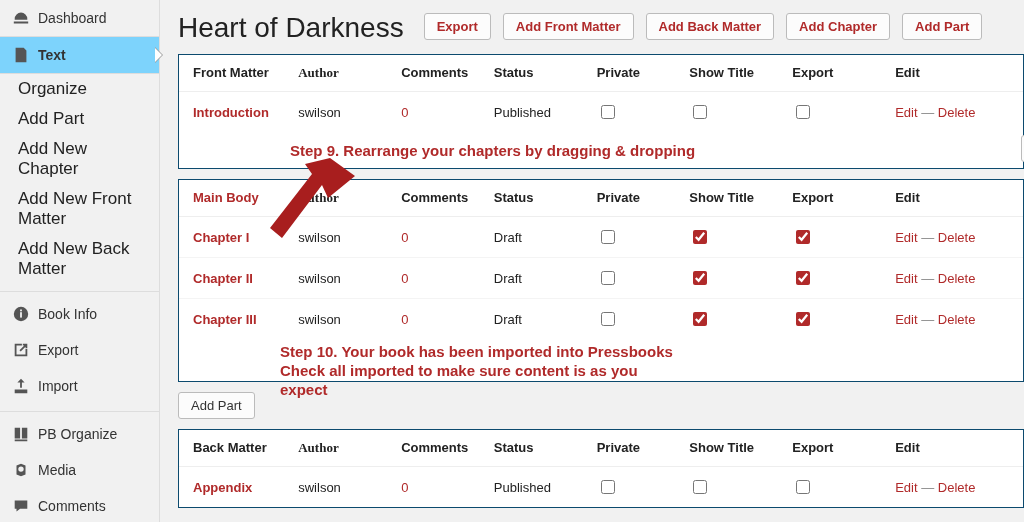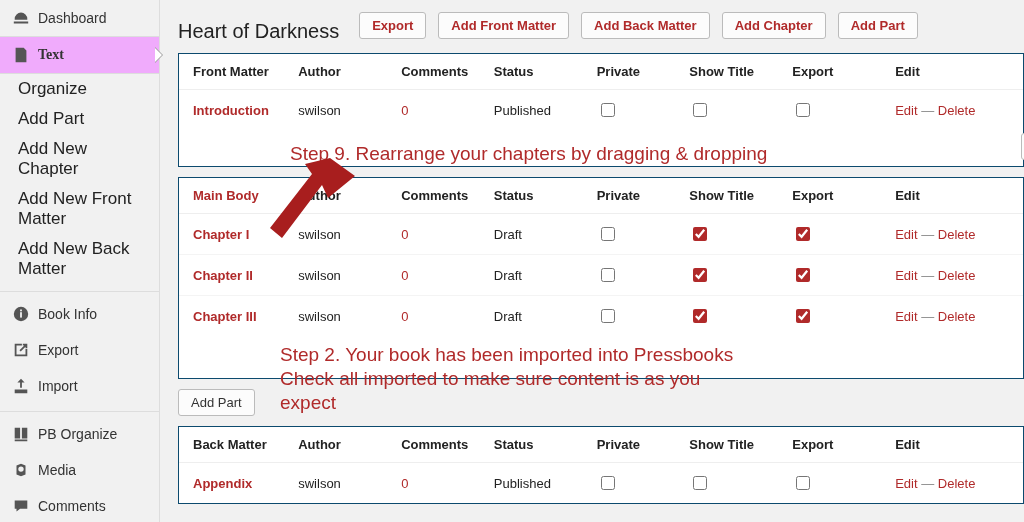--- a/index.html
+++ b/index.html
@@ -3,68 +3,68 @@
 <meta charset="utf-8">
 <style>
   * { box-sizing: border-box; }
   html, body { margin: 0; padding: 0; font-family: -apple-system, "Helvetica Neue", Arial, sans-serif; font-size: 13px; background: #f1f1f1; color: #222; }
   body { width: 1024px; height: 522px; overflow: hidden; }
 
   
   .sidebar { position: absolute; left: 0; top: 0; width: 160px; height: 522px; background: #f1f1f1; border-right: 1px solid #ddd; }
   .side-item { display: flex; align-items: center; gap: 8px; padding: 9px 10px 9px 12px; color: #333; cursor: pointer; font-size: 14px; }
   .side-item .icon { width: 18px; height: 18px; display: inline-flex; align-items: center; justify-content: center; }
-  .side-item.active { position: relative; background: #f0abfc; border-top: 1px solid #ddd; border-bottom: 1px solid #ddd; font-weight: 600; font-family: Liberation Serif, serif; }
+  .side-item.active { position: relative; background: #7dd3fc; border-top: 1px solid #ddd; border-bottom: 1px solid #ddd; font-weight: 600; }
   .side-item.active::after {
     content: ""; position: absolute; right: -12px; top: 50%; margin-top: -8px;
     border: 8px solid transparent; border-left-color: #999;
   }
   .side-item.active::before {
     content: ""; position: absolute; right: -10px; top: 50%; margin-top: -7px;
     border: 7px solid transparent; border-left-color: #fff; z-index: 2;
   }
   .side-sub { padding: 5px 10px 5px 18px; font-size: 17px; color: #222; cursor: pointer; }
   .side-sub:first-of-type { margin-top: 2px; }
   .side-spacer { height: 8px; border-bottom: 1px solid #ddd; margin-bottom: 4px; }
 
   
   .main { position: absolute; left: 170px; top: 0; right: 0; height: 522px; padding: 8px 0 0 0; overflow: hidden; }
   .titlebar { display: flex; align-items: center; gap: 12px; padding: 0 0 10px 8px; }
-  .titlebar h1 { font-size: 20px; font-weight: 400; margin: 12px 8px 0 0; }
+  .titlebar h1 { font-size: 28px; font-weight: 400; margin: 4px 8px 0 0; }
   .btn { background: #fcfcfc; border: 1px solid #bbb; border-radius: 3px; padding: 5px 12px; font-size: 13px; color: #b02a2a; cursor: pointer; }
   .btn.gray { color: #333; }
   .titlebar .btn { font-weight: 600; }
 
   .panel { position: relative; background: #fff; border: 1px solid #0c4a6e; margin: 0 0 10px 8px; width: 846px; padding-bottom: 36px; }
   table { width: 100%; border-collapse: collapse; }
   th, td { text-align: left; padding: 10px 6px; font-size: 13px; }
   th { font-weight: 700; color: #222; border-bottom: 1px solid #eee; vertical-align: top; }
   th.red { color: #b02a2a; }
   td { border-top: 1px solid #f4f4f4; }
   tr:first-child td { border-top: none; }
   .col-title { width: 110px; padding-left: 14px;}
-  .col-author { width: 100px; }
+  .col-author { width: 100px; font-family: Liberation Serif, serif; }
   .col-comments { width: 90px; }
   .col-status { width: 100px; }
   .col-private { width: 90px; }
   .col-show { width: 100px; }
   .col-export { width: 100px; }
   .col-edit { width: 130px; }
   .link-red { color: #b02a2a; font-weight: 600; cursor: pointer; }
   .red0 { color: #b02a2a; }
   .action-edit { color: #b02a2a; cursor: pointer; }
   .action-del { color: #b02a2a; cursor: pointer; }
   .action-sep { color: #888; }
   .cb { width: 14px; height: 14px; cursor: pointer; }
   .cb.checked { accent-color: #b02a2a; }
   .panel-add-btn { position: absolute; right: -120px; bottom: 4px; }
   .addpart-row { margin: 0 0 10px 8px; }
 
   
-  .anno { position: absolute; color: #b02a2a; font-weight: 400; font-size: 19px; line-height: 1.25; pointer-events: none; }
+  .anno { position: absolute; color: #b02a2a; font-weight: 700; font-size: 15px; line-height: 1.25; pointer-events: none; }
   .arrow { position: absolute; pointer-events: none; }
 </style>
 </head>
 <body>
 
 <div class="sidebar">
   <div class="side-item">
     <span class="icon">
         <svg width="18" height="18" viewBox="0 0 20 20">
           <path fill="#555" d="M3 11a7 7 0 0114 0v1H3v-1zm6.3-4.7l1.4-1.4 3 3-1.4 1.4-3-3zM2 14h16v2H2z"></path>
@@ -279,17 +279,17 @@
         </tr>
       </tbody>
     </table>
   </div>
 
   <div class="anno" style="left:120px; top:142px;">Step 9.  Rearrange your chapters by dragging &amp; dropping</div>
   <svg class="arrow" style="left:100px; top:158px;" width="85" height="95">
     <polygon points="60,0 85,18 58,40 52,27 12,80 0,70 42,16 35,6" fill="#a81e1e"></polygon>
   </svg>
   <div class="anno" style="left:110px; top:343px; width:560px;">
-    <span>Step 2. Your book has been imported into Pressbooks</span><br>
+    <span>Step 10. Your book has been imported into Pressbooks</span><br>
     <span>Check all imported to make sure content is as you</span><br>
     <span>expect</span>
   </div>
 </div>
 
 </body></html>

